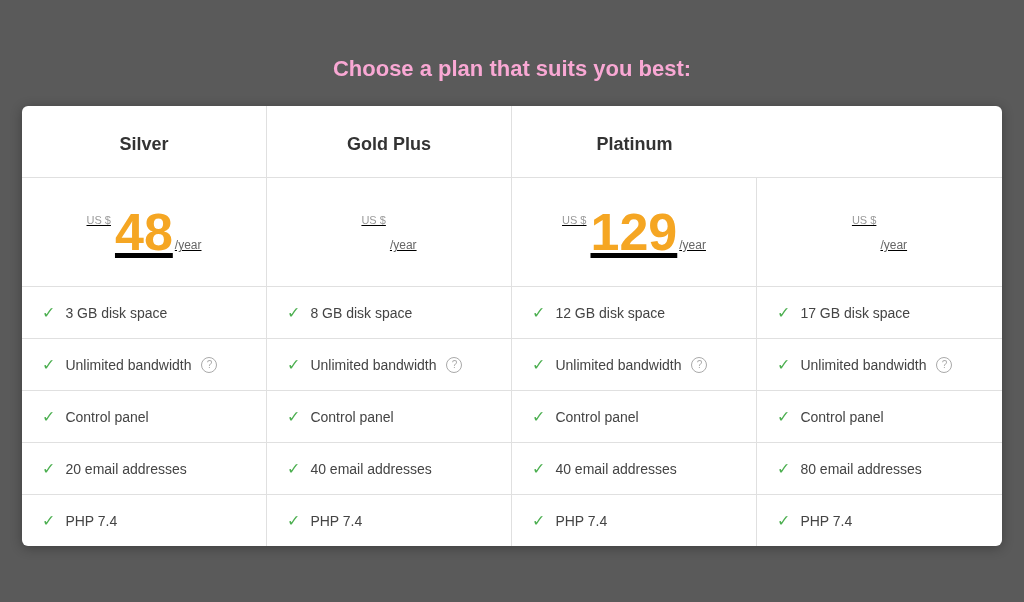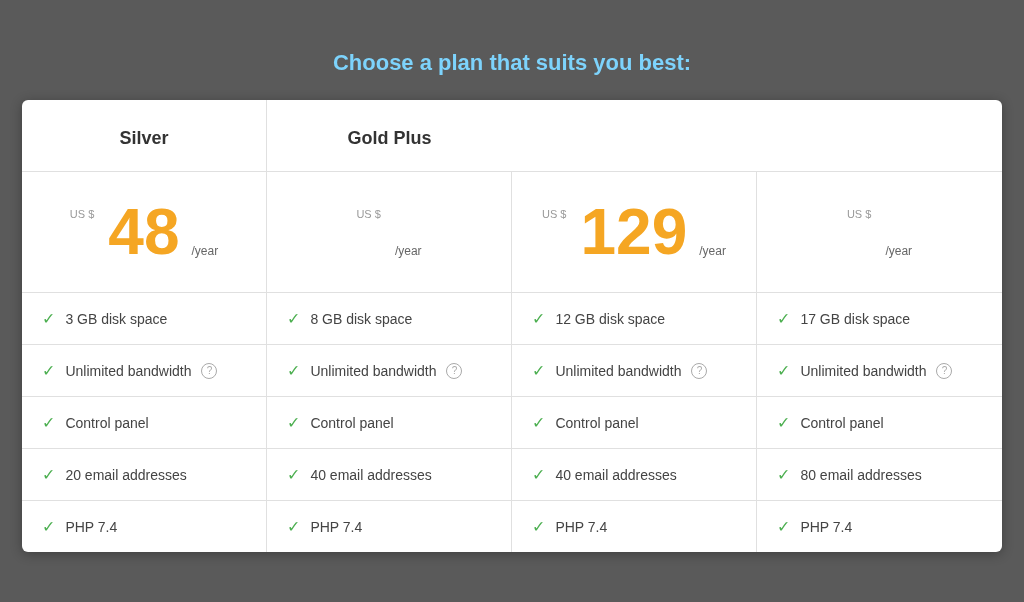--- a/index.html
+++ b/index.html
@@ -14,21 +14,21 @@
       padding: 20px;
     }
 
     .container {
       width: 980px;
       max-width: 100%;
     }
 
     .page-title {
       text-align: center;
-      color: #7dd3fc;
+      color: #f9a8d4;
       font-size: 22px;
       font-weight: bold;
       margin-bottom: 24px;
     }
 
     .pricing-table {
       background: #fff;
       border-radius: 6px;
       overflow: hidden;
       box-shadow: 0 2px 12px rgba(0,0,0,0.3);
@@ -59,37 +59,38 @@
       grid-template-columns: repeat(4, 1fr);
       border-bottom: 1px solid #e0e0e0;
     }
 
     .price-cell {
       padding: 28px 20px;
       text-align: center;
       display: flex;
       align-items: center;
       justify-content: center;
-      gap: 12px;
+      gap: 2px;
+      text-decoration: underline;
     }
 
     .price-cell:not(:last-child) {
       border-right: 1px solid #e0e0e0;
     }
 
     .price-label {
       font-size: 11px;
       color: #999;
       align-self: flex-start;
       margin-top: 8px;
       margin-right: 2px;
     }
 
     .price-amount {
-      font-size: 64px;
+      font-size: 52px;
       font-weight: bold;
       color: #f5a623;
       line-height: 1;
     }
 
     .price-period {
       font-size: 12px;
       color: #666;
       align-self: flex-end;
       margin-bottom: 6px;
@@ -150,20 +151,21 @@
 <body>
 
 <div class="container">
   <h2 class="page-title">Choose a plan that suits you best:</h2>
 
   <div class="pricing-table">
 
     <div class="plan-headers">
     <div class="plan-header">Silver</div>
         <div class="plan-header">Gold Plus</div>
+        <div class="plan-header">Platinum</div>
       </div>
 
     <div class="price-row">
     <div class="price-cell">
           <span class="price-label">US $</span>
           <span class="price-amount">48</span>
           <span class="price-period">/year</span>
         </div>
         <div class="price-cell">
           <span class="price-label">US $</span>

